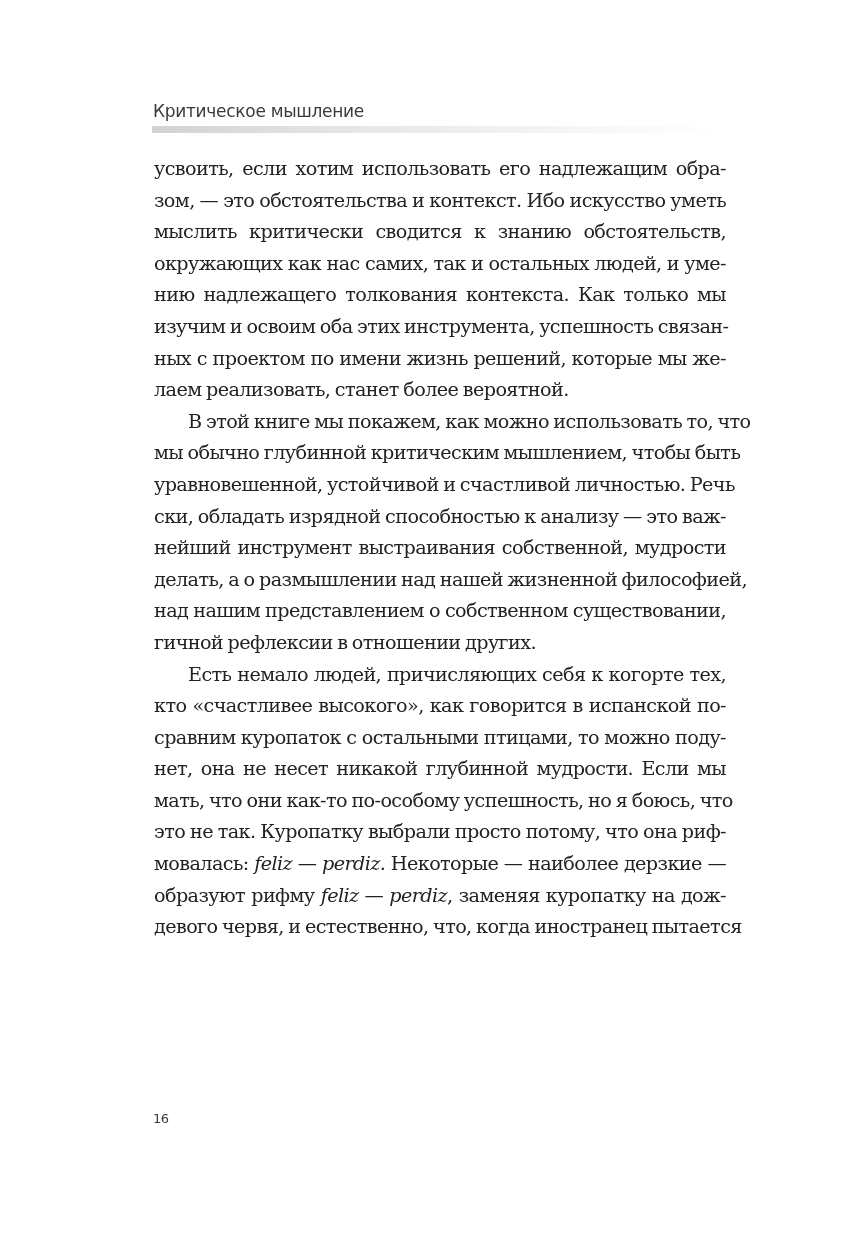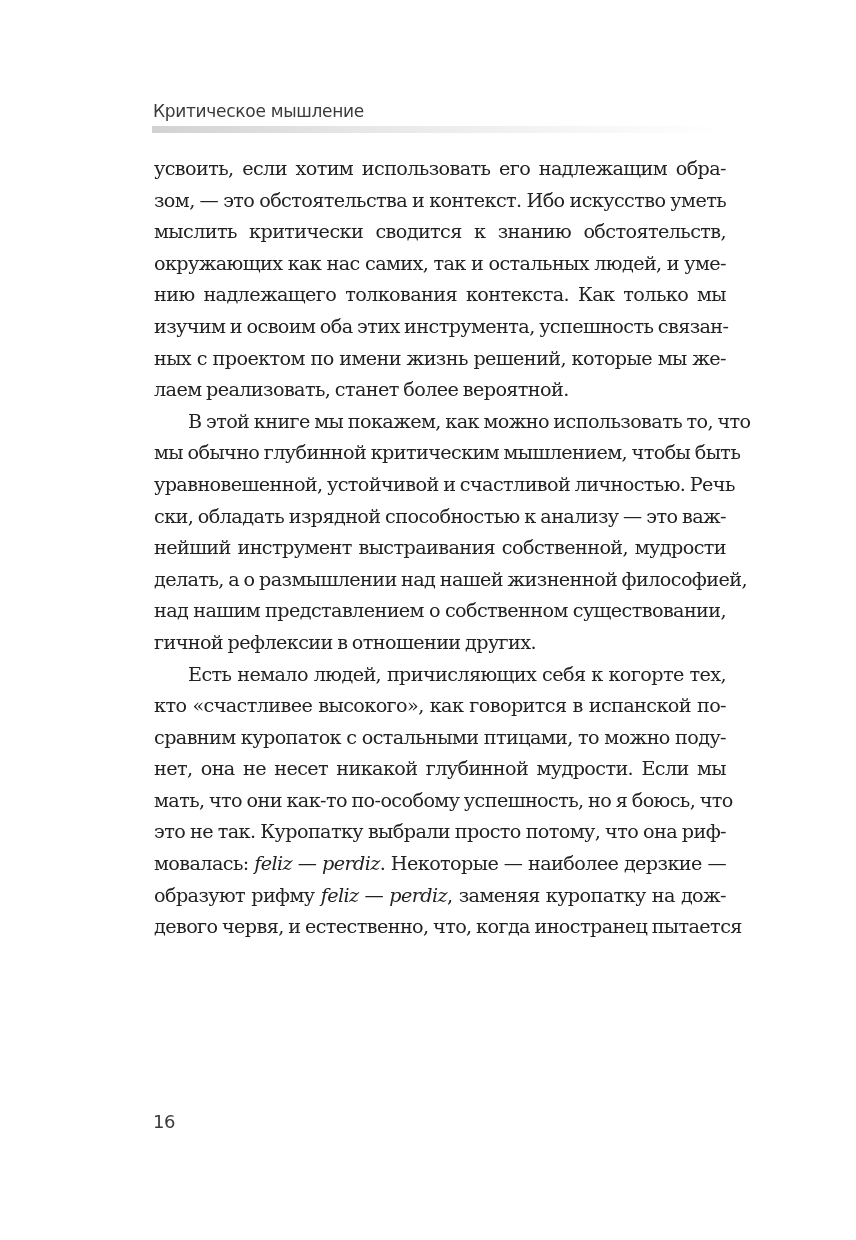--- a/index.html
+++ b/index.html
@@ -65,21 +65,21 @@
       padding-left: 34px;
     }
     .line i {
       font-style: italic;
     }
     .folio {
       position: absolute;
       left: 153px;
       top: 1111px;
       font-family: "DejaVu Sans", sans-serif;
-      font-size: 18px;
+      font-size: 13px;
       color: #3a3a3a;
       letter-spacing: -0.5px;
     }
   </style>
 </head>
 <body>
 
 <div class="page">
   <div class="running-head">Критическое мышление</div>
   <div class="head-rule"></div>

